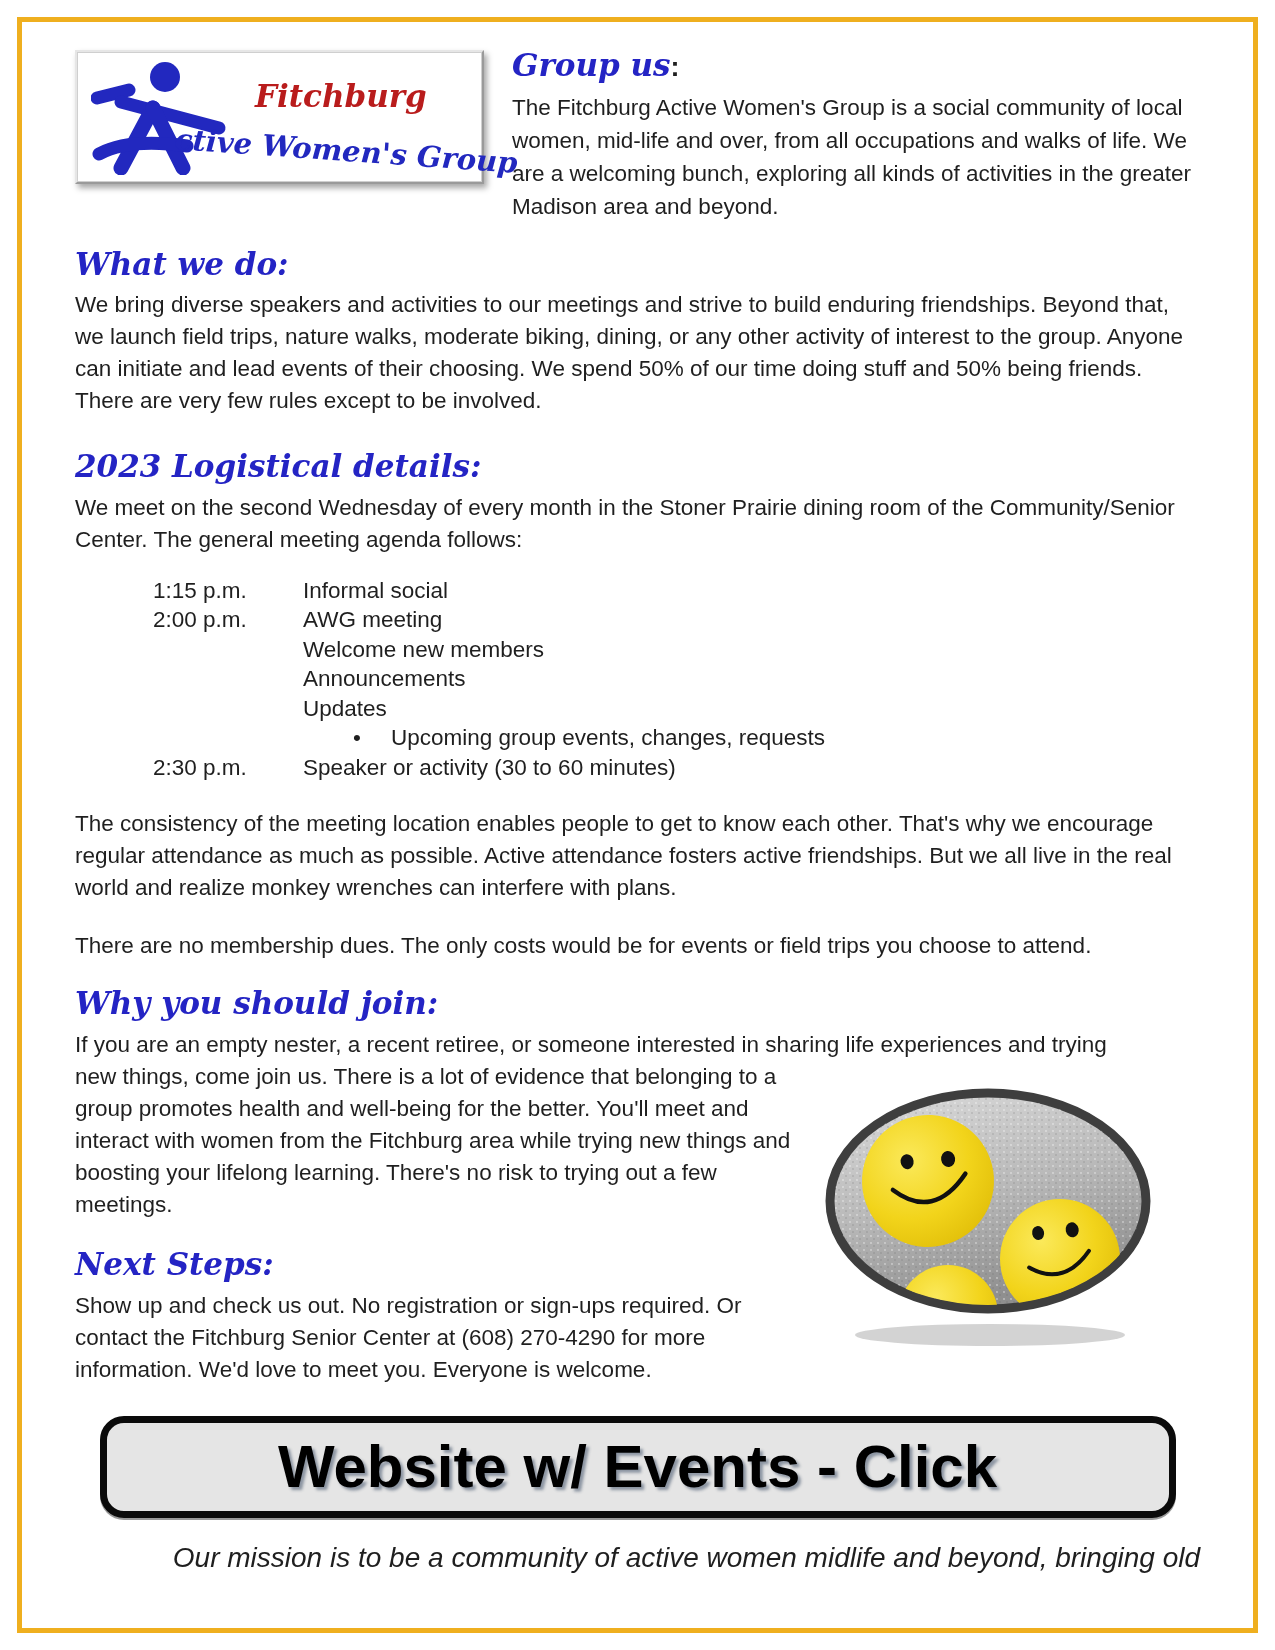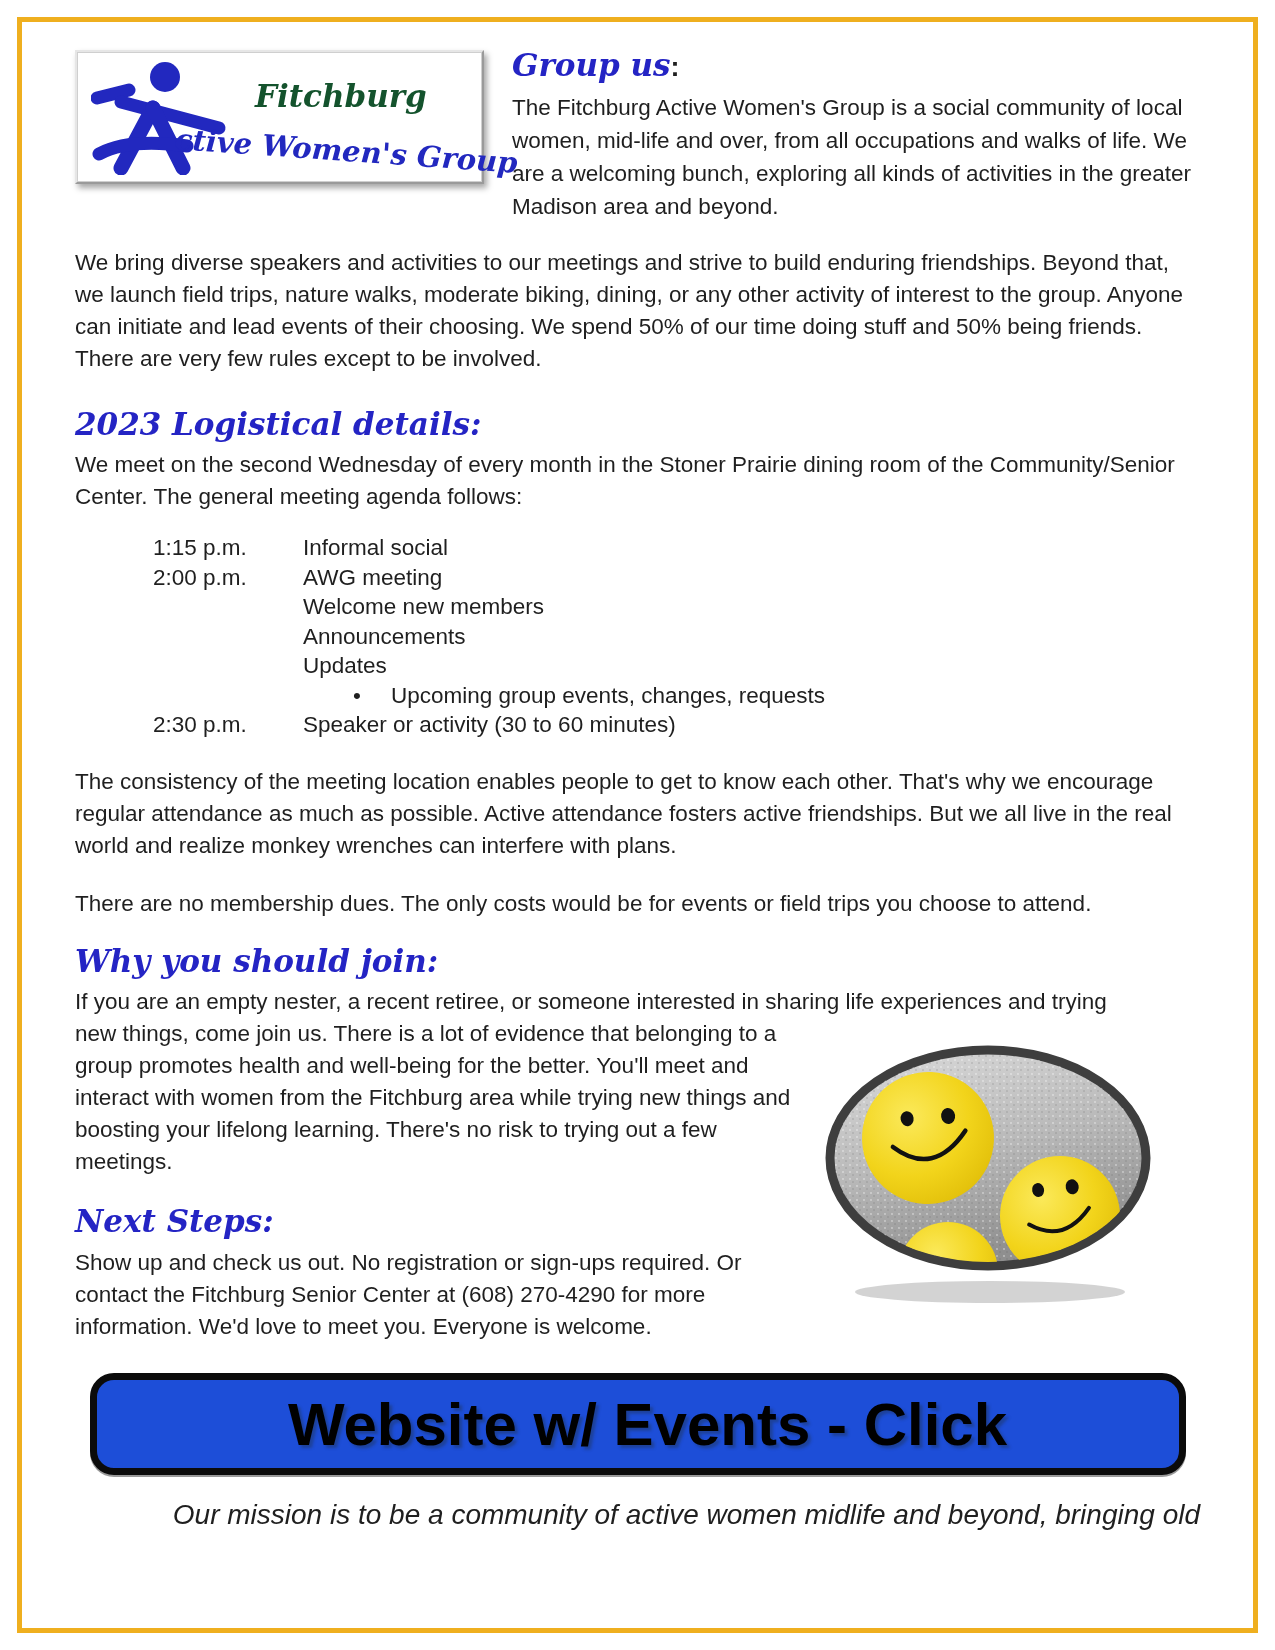--- a/index.html
+++ b/index.html
@@ -11,21 +11,21 @@
     border:5px solid #EFAF1F;pointer-events:none;}
   .content{position:absolute;left:75px;top:50px;width:1125px;}
 
   
   .header-row{display:flex;gap:28px;}
   .logo-box{width:405px;height:130px;flex:0 0 auto;background:#ffffff;position:relative;
     border:2px solid #e6e6e6;border-right-color:#9a9a9a;border-bottom-color:#9a9a9a;
     box-shadow:3px 4px 6px rgba(0,0,0,0.35), inset 0 0 0 1px #cfcfcf;}
   .logo-fig{position:absolute;left:14px;top:8px;}
   .logo-line1{position:absolute;left:178px;top:26px;font-family:"DejaVu Serif",serif;
-    font-style:italic;font-weight:bold;font-size:31px;color:#14532d;}
+    font-style:italic;font-weight:bold;font-size:31px;color:#b91c1c;}
   .logo-line2{position:absolute;left:98px;top:70px;font-family:"DejaVu Serif",serif;
     font-style:italic;font-weight:bold;font-size:29px;color:#2228BF;transform:rotate(4deg);
     transform-origin:left center;white-space:nowrap;}
   .about-col{flex:1 1 auto;margin-top:-2px;}
 
   
   .script-h{font-family:"DejaVu Serif",serif;font-style:italic;font-weight:bold;
     font-size:31px;color:#2424C4;margin:0 0 7px 0;line-height:1.15;}
   .colon-black{color:#1f1f1f;font-family:"Liberation Sans",sans-serif;font-style:normal;
     font-weight:bold;font-size:27px;}
@@ -50,23 +50,23 @@
 
   
   .why-intro{margin-top:2px;}
   .columns{display:flex;gap:25px;margin-top:0;}
   .col-left{width:720px;flex:0 0 auto;}
   .col-right{flex:1 1 auto;position:relative;}
   .balloons{margin-top:12px;margin-left:0px;display:block;}
   .next-steps-h{margin-top:26px;}
 
   
-  .cta{width:1062px;height:88px;margin:30px auto 0 auto;background:#1d4ed8;
+  .cta{width:1062px;height:88px;margin:30px auto 0 auto;background:#e5e5e5;
     border:7px solid #0b0b0b;border-radius:24px;display:flex;align-items:center;
-    justify-content:center;cursor:pointer;box-shadow:0 2px 0 rgba(0,0,0,0.4);padding-left:20px;}
+    justify-content:center;cursor:pointer;box-shadow:0 2px 0 rgba(0,0,0,0.4);}
   .cta span{font-size:60px;font-weight:bold;color:#000000;letter-spacing:0px;
     text-shadow:3px 3px 3px rgba(30,50,80,0.45);white-space:nowrap;}
 
   
   .mission{margin-top:24px;text-align:right;font-style:italic;font-weight:normal;
     font-size:28px;line-height:31px;}
 </style>
 </head>
 <body>
 
@@ -89,20 +89,21 @@
         <div class="logo-line1">Fitchburg</div>
         <div class="logo-line2">ctive Women's Group</div>
       </div>
       <div class="about-col">
         <h1 class="script-h"><span>Group us</span><span class="colon-black">:</span></h1>
         <p class="body-p">The Fitchburg Active Women's Group is a social community of local women, mid-life and over, from all occupations and walks of life. We are a welcoming bunch, exploring all kinds of activities in the greater Madison area and beyond.</p>
       </div>
     </div>
 
     <div class="sec">
+      <h2 class="script-h">What we do:</h2>
       <p class="body-p">We bring diverse speakers and activities to our meetings and strive to build enduring friendships. Beyond that, we launch field trips, nature walks, moderate biking, dining, or any other activity of interest to the group. Anyone can initiate and lead events of their choosing. We spend 50% of our time doing stuff and 50% being friends. There are very few rules except to be involved.</p>
     </div>
 
     <div class="sec sec-logistics">
       <h2 class="script-h">2023 Logistical details:</h2>
       <p class="body-p">We meet on the second Wednesday of every month in the Stoner Prairie dining room of the Community/Senior Center. The general meeting agenda follows:</p>
 
       <div class="schedule">
         <div class="sched-row">
           <span class="sched-time">1:15 p.m.</span>

